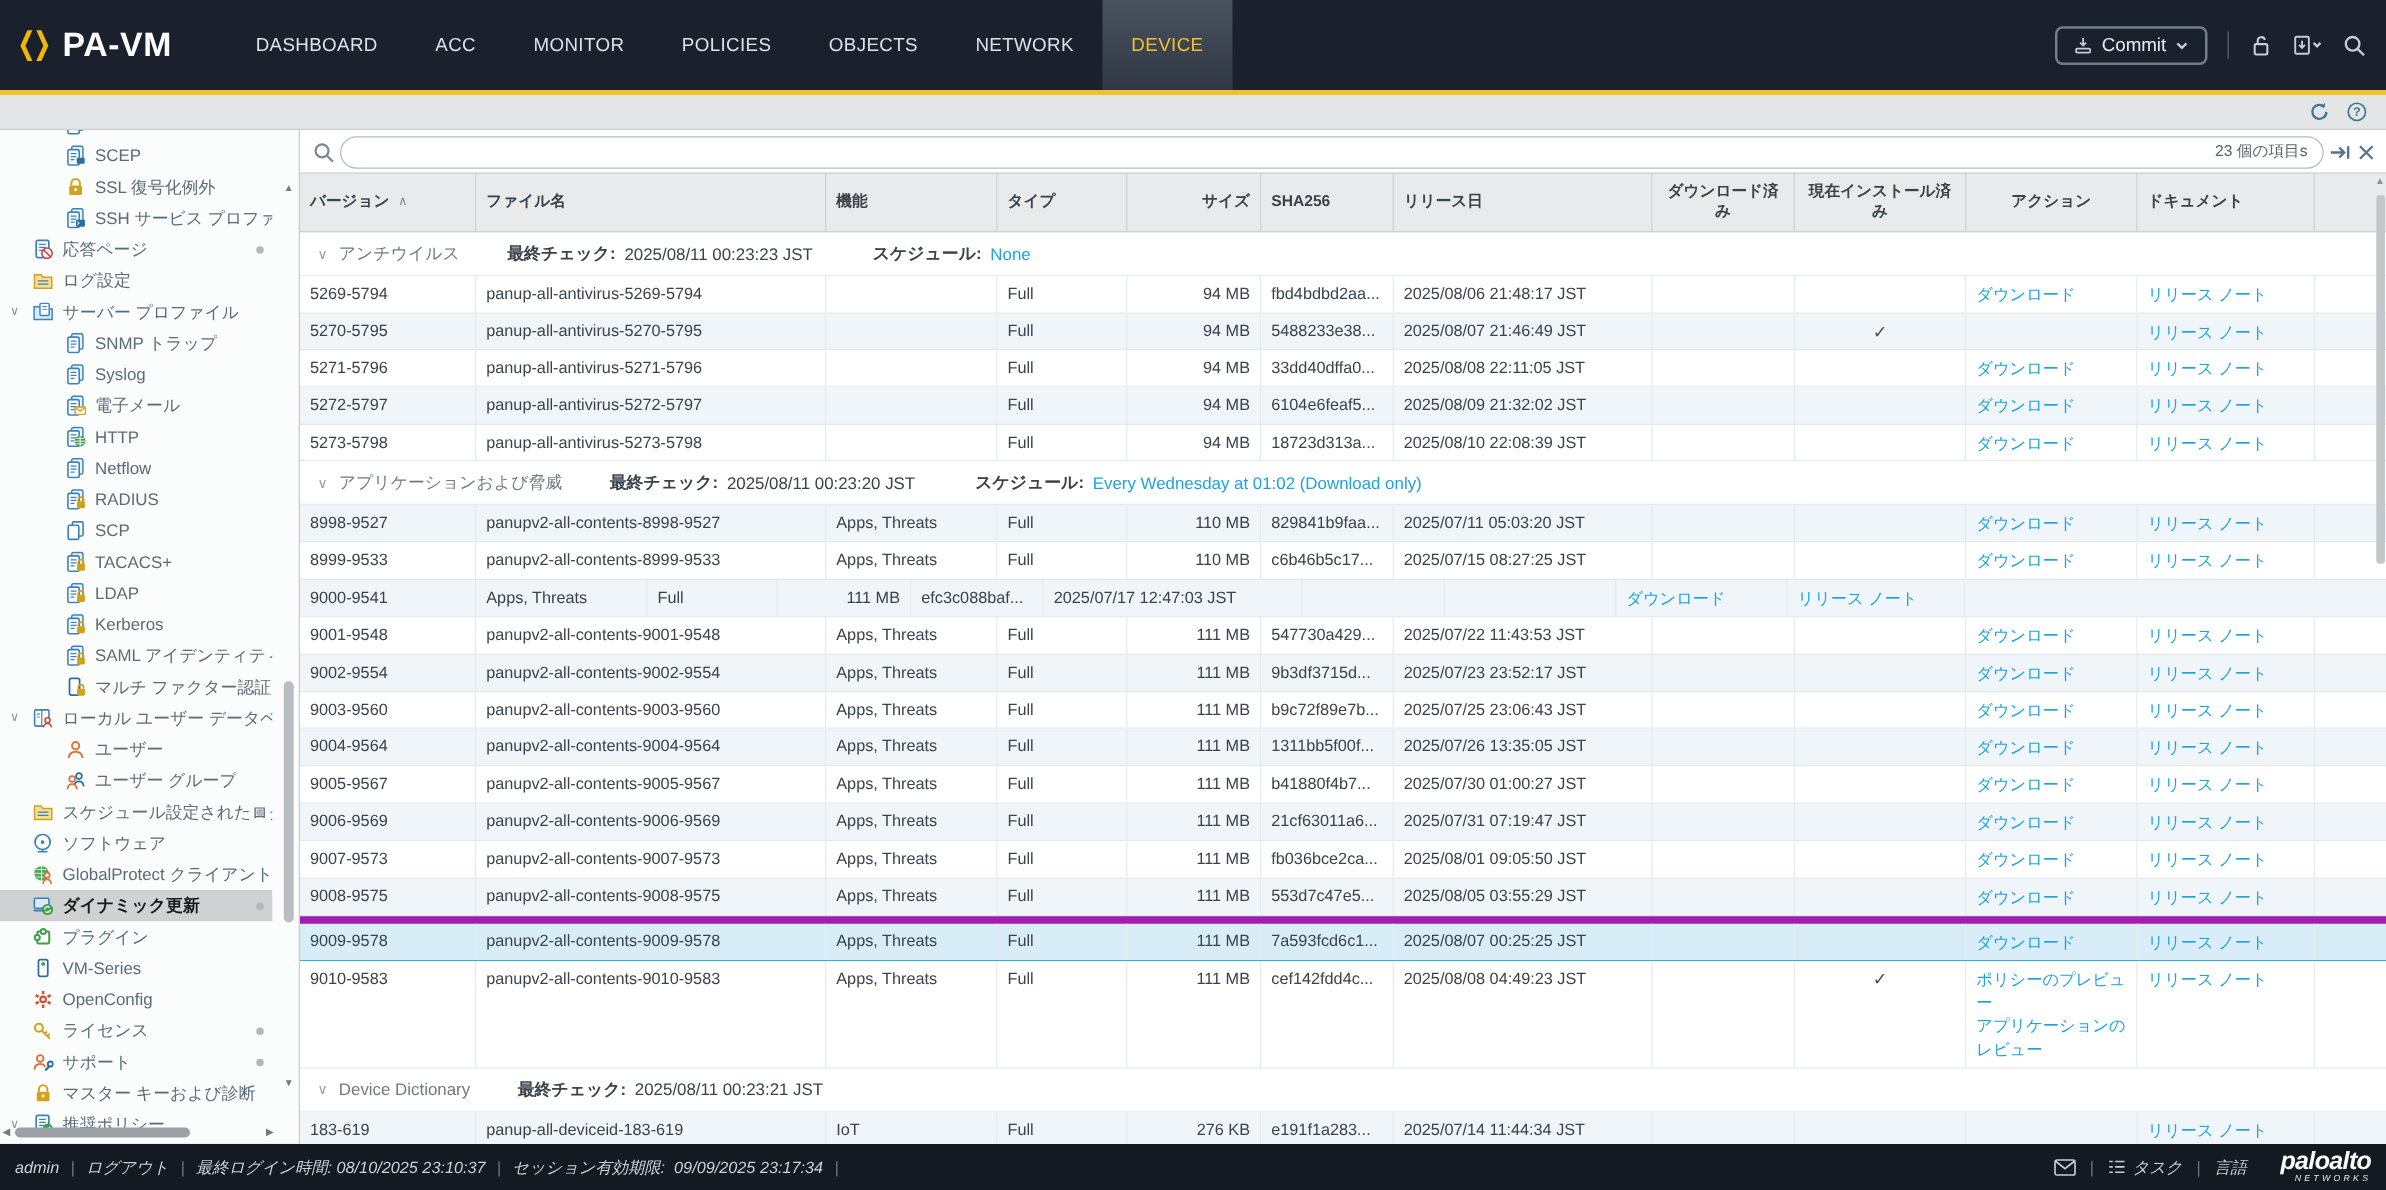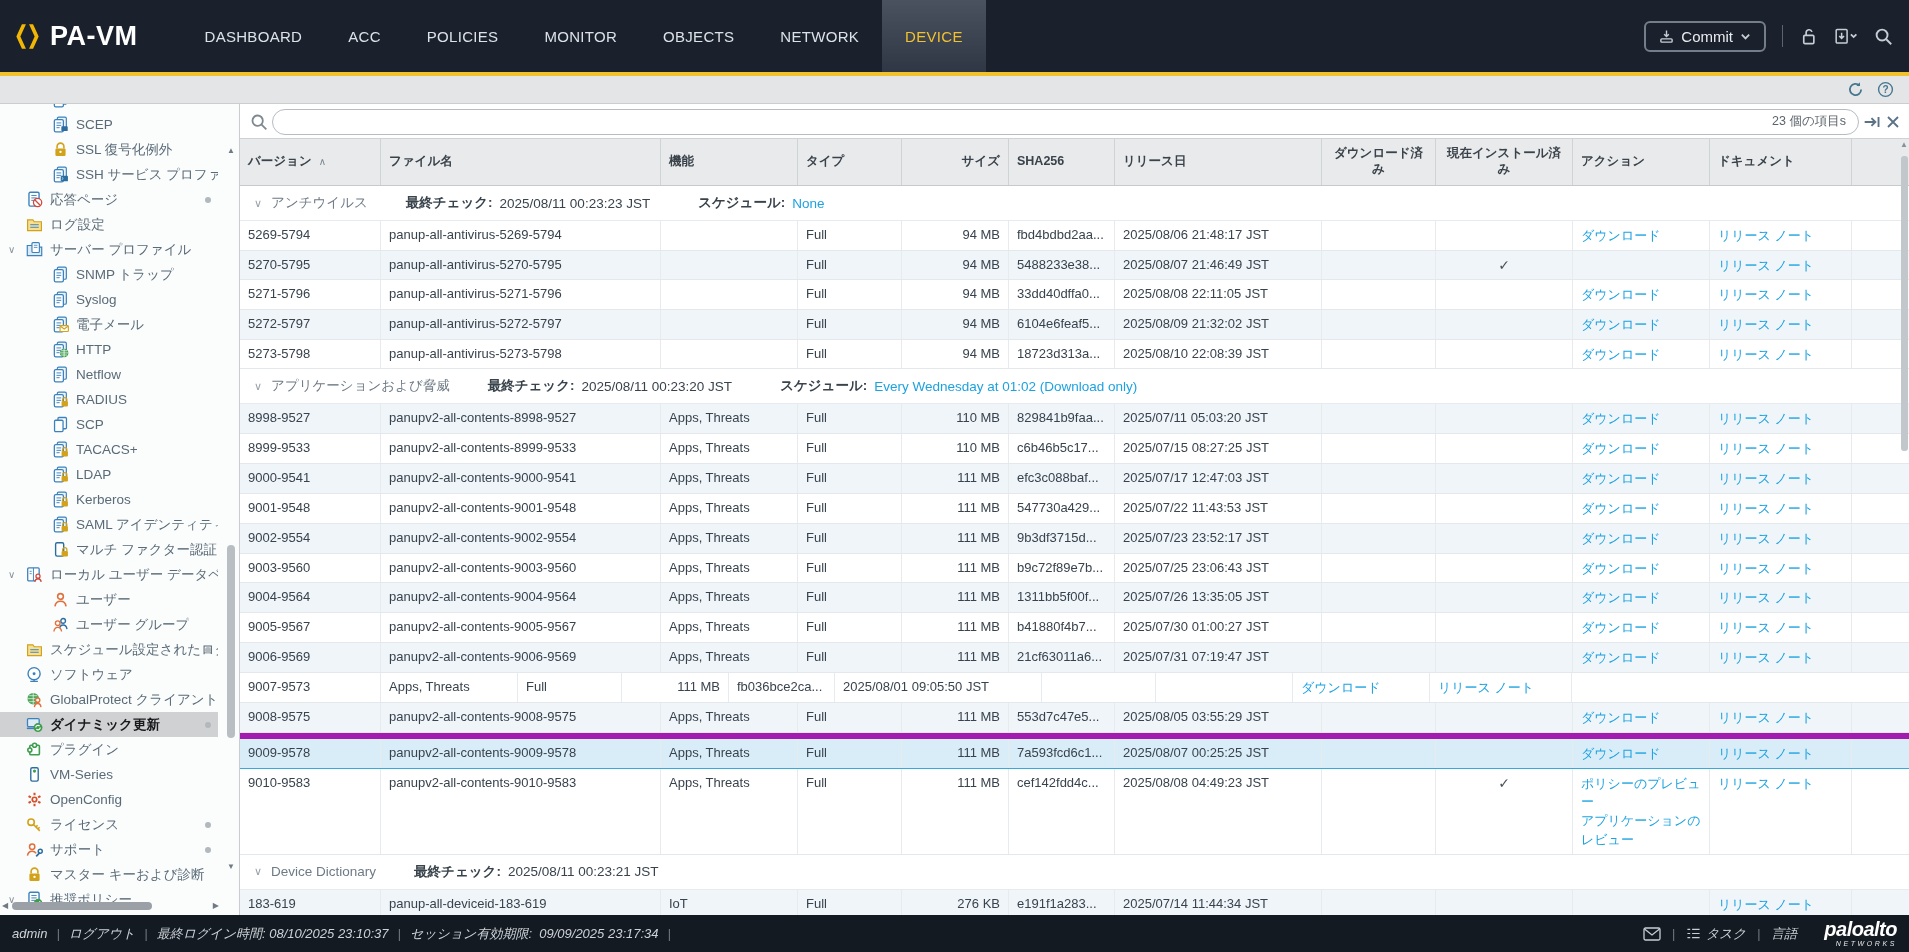--- a/index.html
+++ b/index.html
@@ -98,22 +98,22 @@
         <svg width="27" height="29" viewBox="0 0 24 26">
             <path d="M7 2 L2 13 L7 24 L10.6 24 L5.6 13 L10.6 2 Z" fill="#f2b705"></path>
             <path d="M13.4 2 L18.4 13 L13.4 24 L17 24 L22 13 L17 2 Z" fill="#f2b705"></path>
           </svg>
       </span>
       <span class="brand-name">PA-VM</span>
     </div>
     <nav class="tabs">
         <div class="tab">DASHBOARD</div>
         <div class="tab">ACC</div>
+        <div class="tab">MONITOR</div>
         <div class="tab">POLICIES</div>
-        <div class="tab">MONITOR</div>
         <div class="tab">OBJECTS</div>
         <div class="tab">NETWORK</div>
         <div class="tab active">DEVICE</div>
       </nav>
     <div class="nav-right">
       <button class="commit-btn">
         <span class="nav-ic">
           <svg width="15" height="15" viewBox="0 0 16 16" fill="none" stroke="currentColor" stroke-width="1.5">
               <path d="M8 1.5v6.5M5.5 5.5L8 8l2.5-2.5"></path>
               <rect x="2" y="10.5" width="12" height="3.5" rx="1"></rect>
@@ -518,21 +518,21 @@
           </div>
           <div class="th" style="width: 207px;">
             <span>リリース日</span>
           </div>
           <div class="th center" style="width: 114px;">
             <span>ダウンロード済み</span>
           </div>
           <div class="th center" style="width: 137px;">
             <span>現在インストール済み</span>
           </div>
-          <div class="th" style="width: 137px;">
+          <div class="th" style="width: 137px; justify-content: center;">
             <span>アクション</span>
           </div>
           <div class="th" style="width: 142px;">
             <span>ドキュメント</span>
           </div>
           <div class="th filler"></div>
         </div>
       <div class="tbody" id="tbody">
           <div class="sec-row">
             <span class="sec-chev">∨</span>
@@ -655,21 +655,20 @@
             <div class="td center" style="width: 114px;"></div>
             <div class="td center" style="width: 137px;"></div>
             <div class="td actions" style="width: 137px;">
               <a class="lnk">ダウンロード</a>
             </div>
             <div class="td" style="width: 142px;"><a class="lnk">リリース ノート</a></div>
             <div class="td filler"></div>
           </div>
           <div class="row alt">
             <div class="td" style="width: 141px;">9000-9541</div>
-            <div class="td" style="width: 280px;">panupv2-all-contents-9000-9541</div>
             <div class="td" style="width: 137px;">Apps, Threats</div>
             <div class="td" style="width: 104px;">Full</div>
             <div class="td right" style="width: 107px;">111 MB</div>
             <div class="td" style="width: 106px;">efc3c088baf...</div>
             <div class="td" style="width: 207px;">2025/07/17 12:47:03 JST</div>
             <div class="td center" style="width: 114px;"></div>
             <div class="td center" style="width: 137px;"></div>
             <div class="td actions" style="width: 137px;">
               <a class="lnk">ダウンロード</a>
             </div>
@@ -767,20 +766,21 @@
             <div class="td center" style="width: 114px;"></div>
             <div class="td center" style="width: 137px;"></div>
             <div class="td actions" style="width: 137px;">
               <a class="lnk">ダウンロード</a>
             </div>
             <div class="td" style="width: 142px;"><a class="lnk">リリース ノート</a></div>
             <div class="td filler"></div>
           </div>
           <div class="row">
             <div class="td" style="width: 141px;">9007-9573</div>
+            <div class="td" style="width: 280px;">panupv2-all-contents-9007-9573</div>
             <div class="td" style="width: 137px;">Apps, Threats</div>
             <div class="td" style="width: 104px;">Full</div>
             <div class="td right" style="width: 107px;">111 MB</div>
             <div class="td" style="width: 106px;">fb036bce2ca...</div>
             <div class="td" style="width: 207px;">2025/08/01 09:05:50 JST</div>
             <div class="td center" style="width: 114px;"></div>
             <div class="td center" style="width: 137px;"></div>
             <div class="td actions" style="width: 137px;">
               <a class="lnk">ダウンロード</a>
             </div>

